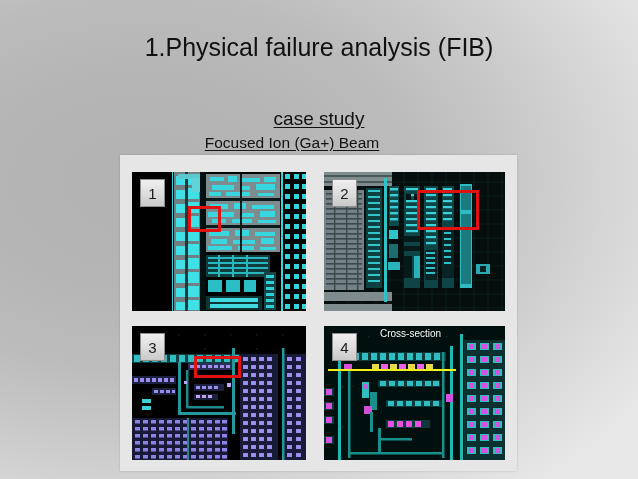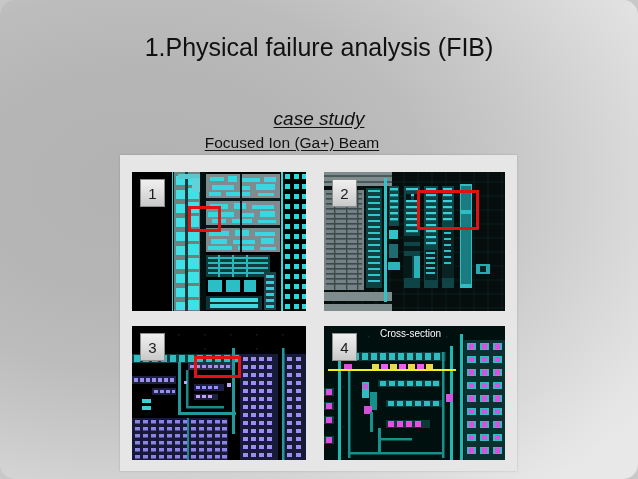--- a/index.html
+++ b/index.html
@@ -19,21 +19,20 @@
     height: 479px;
     background:
       radial-gradient(ellipse 95% 85% at 22% 38%,
         #b2b2b2 0%,
         #b5b5b5 26%,
         #bcbcbc 46%,
         #c8c8c8 62%,
         #d6d6d6 78%,
         #e2e2e2 92%,
         #e8e8e8 100%);
-    border-radius: 15px;
   }
 
   
   .title {
     position: absolute;
     left: 0;
     top: 33px;
     width: 638px;
     text-align: center;
     font-size: 25px;
@@ -44,21 +43,21 @@
   .subtitle {
     position: absolute;
     left: 0;
     top: 108px;
     width: 638px;
     text-align: center;
     font-size: 19px;
     color: #111111;
     white-space: nowrap;
   }
-  .subtitle span { text-decoration: underline; text-underline-offset: 2px; font-style: italic; }
+  .subtitle span { text-decoration: underline; text-underline-offset: 2px; }
   .subtitle2 {
     position: absolute;
     left: 0;
     top: 134px;
     width: 584px;
     text-align: center;
     font-size: 15.5px;
     color: #111111;
     white-space: nowrap;
   }

